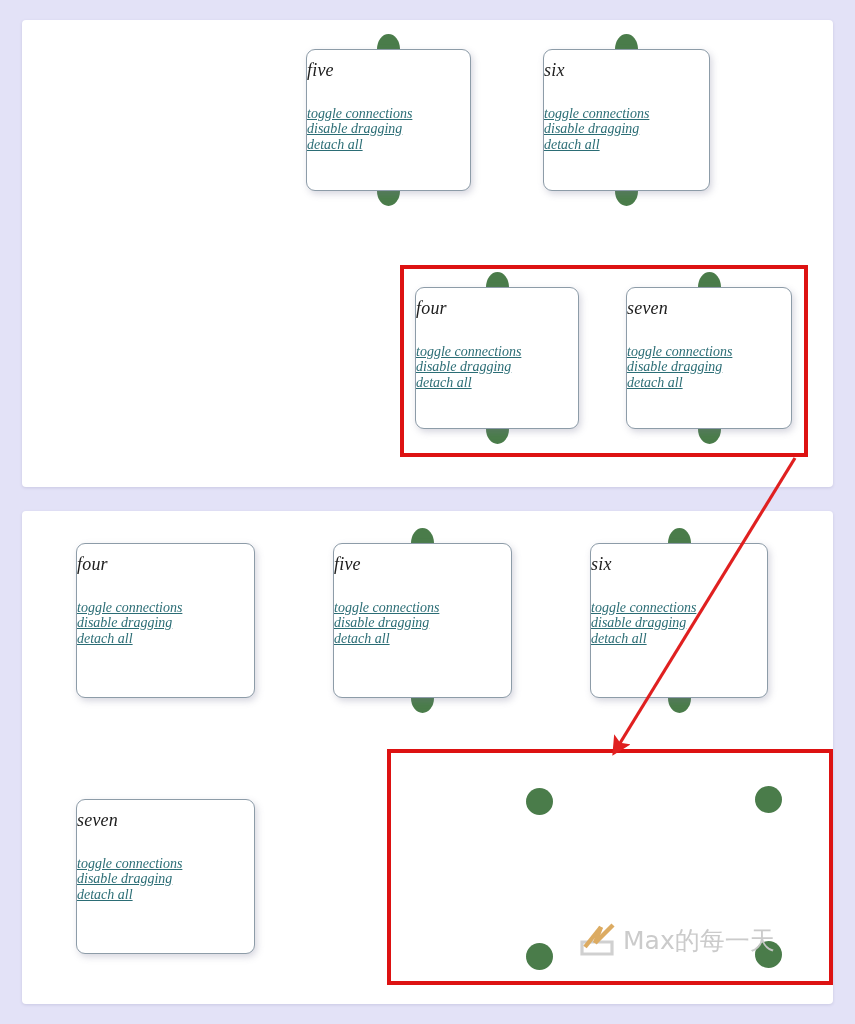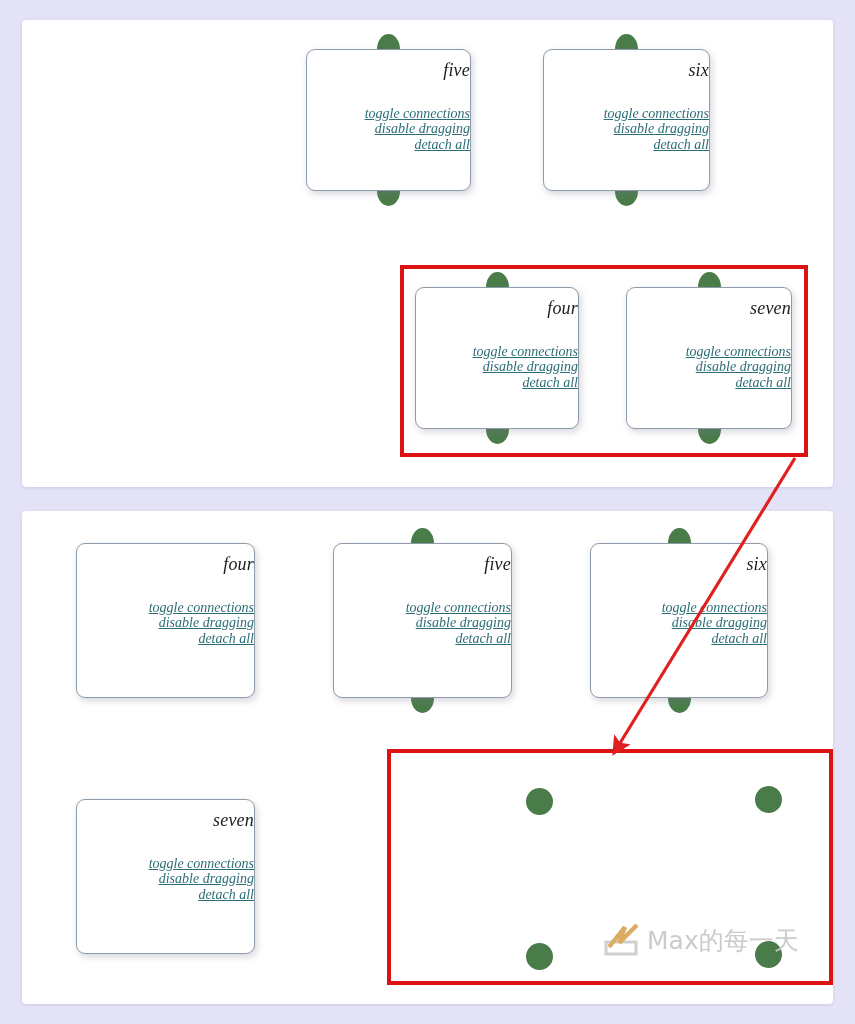--- a/index.html
+++ b/index.html
@@ -30,21 +30,21 @@
   #panel-bottom { left: 22px; top: 511px; width: 811px; height: 493px; }
 
   
   .node {
     position: absolute;
     background: #ffffff;
     border: 1px solid #8d9ca8;
     border-radius: 9px;
     box-shadow: 2px 3px 7px rgba(120, 120, 150, 0.30);
     box-sizing: border-box;
-    text-align: right;
+    text-align: left;
     z-index: 5;
   }
   .node-title {
     font-family: "Liberation Serif", serif;
     font-style: italic;
     font-size: 18px;
     color: #1d1d1d;
     padding-top: 9px;
     line-height: 1.25;
     letter-spacing: .2px;
@@ -89,21 +89,21 @@
     position: absolute;
     left: 0; top: 0;
     width: 855px; height: 1024px;
     z-index: 10;
     pointer-events: none;
   }
 
   
   #watermark {
     position: absolute;
-    left: 600px;
+    left: 576px;
     top: 920px;
     display: flex;
     align-items: center;
     z-index: 8;
     pointer-events: none;
     opacity: .96;
   }
   #watermark .wm-text {
     font-family: "DejaVu Sans", sans-serif;
     font-size: 25px;

